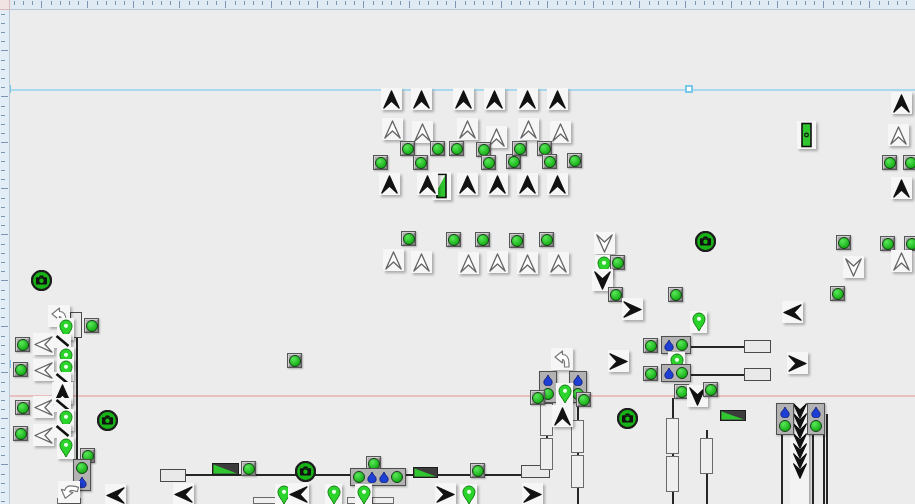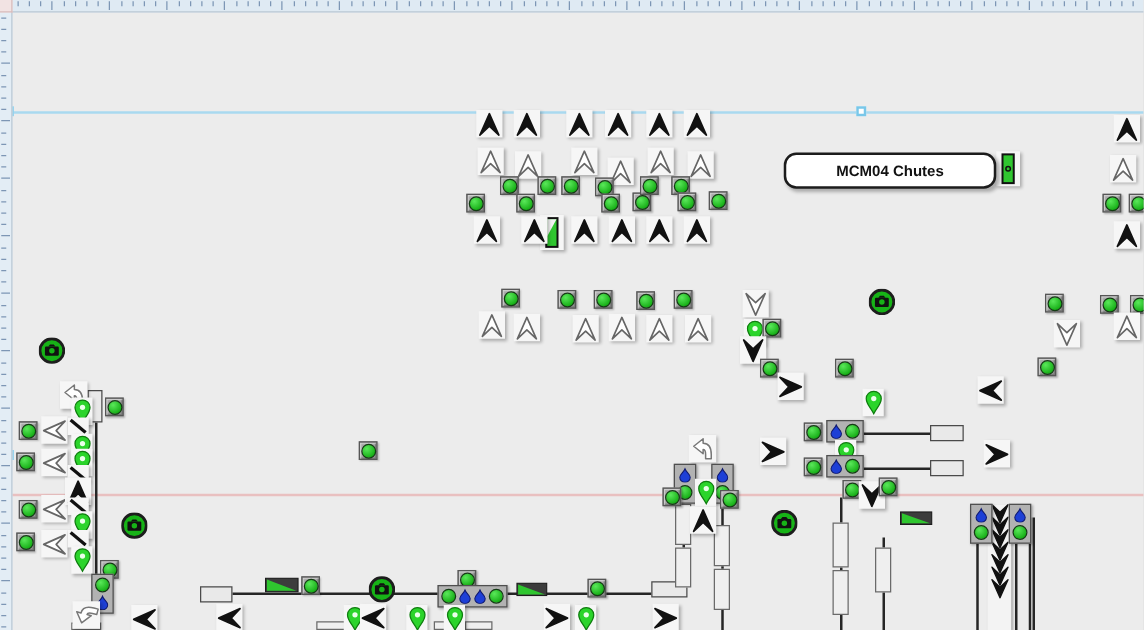--- a/index.html
+++ b/index.html
@@ -821,14 +821,13 @@
   <path d="M7 19 C4.2 13.5 1 11.4 1 6.8 A6 5.8 0 0 1 13 6.8 C13 11.4 9.8 13.5 7 19 Z" fill="#2bd42b" stroke="#0f7d0f" stroke-width="1"></path>
   <circle cx="7" cy="6.8" r="2.1" fill="#eaffea"></circle>
         </svg>
       </div>
       <div class="el card" style="left: 522px; top: 483px; width: 21px; height: 22px;">
         <svg width="19" height="21" viewBox="0 0 20 22" style="transform:rotate(90deg)">
     <path d="M2 20 L10 2 L18 20 L10 12.5 Z" fill="#111111" stroke="#111111" stroke-width="1.4" stroke-linejoin="round"></path>
         </svg>
       </div>
     </div>
-  <div id="equip-label">MCM04 Chutes</div>
 </div>
 
 </body></html>

